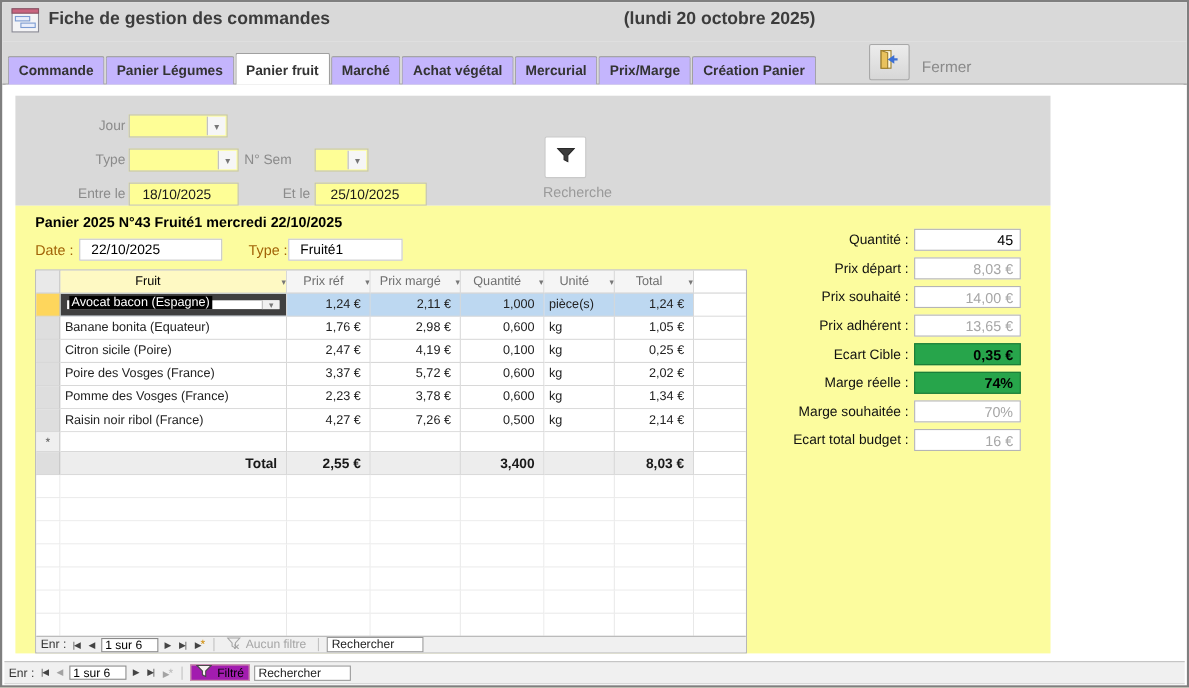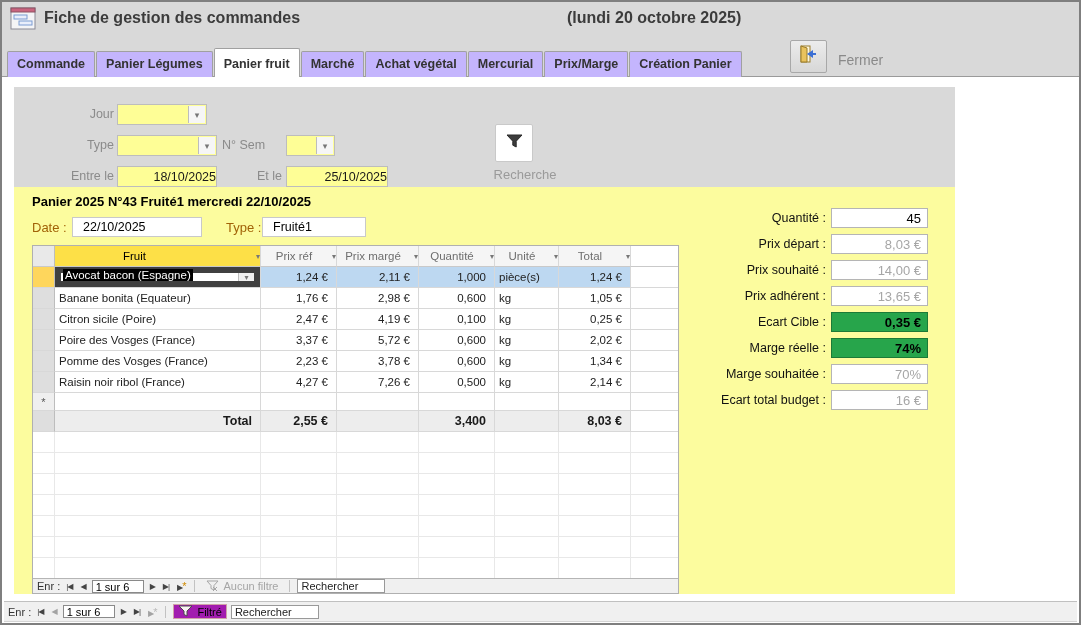--- a/index.html
+++ b/index.html
@@ -37,21 +37,21 @@
   .yinput {
     position:absolute; height:21px; background:#fefe96; border:1px solid #bdbdbd;
     font-size:12.5px; color:#1a1a1a; display:flex; align-items:center;
   }
   .yinput.combo::after { content:""; }
   .combo-btn {
     position:absolute; right:1px; top:1px; bottom:1px; width:17px; background:#f6f6f6;
     border-left:1px solid #bdbdbd; display:flex; align-items:center; justify-content:center;
     color:#777; font-size:9px;
   }
-  .date-text { width:100%; text-align:right; padding-right:0; }
+  .date-text { width:100%; text-align:right; padding-right:24px; }
   .search-btn {
     position:absolute; left:481px; top:37px; width:38px; height:38px; background:#fff;
     border:1px solid #c9c9c9; border-radius:2px; display:flex; align-items:center; justify-content:center;
   }
   .search-btn-label { position:absolute; left:466px; top:80px; width:90px; text-align:center; font-size:13px; color:#9a9a9a; }
   
   .yellow-panel { position:absolute; left:9px; top:110px; width:941px; height:407px; background:#fcfc9e; }
   .panier-title { position:absolute; left:18px; top:7px; font-size:13px; font-weight:bold; color:#000; }
   .ylabel { position:absolute; font-size:13px; color:#a16207; }
   .winput {
@@ -65,21 +65,21 @@
   }
   .srow { display:grid; grid-template-columns:22px 206px 76px 82px 76px 64px 72px 1fr; height:21px; }
   .srow.newrec { height:18px; }
   .scell {
     font-size:11.5px; color:#222; border-right:1px solid #d8d8d8; border-bottom:1px solid #d8d8d8;
     display:flex; align-items:center; overflow:hidden; white-space:nowrap; background:#fff;
   }
   .scell.al { padding-left:4px; justify-content:flex-start; }
   .scell.ar { padding-right:8px; justify-content:flex-end; }
   .hdr .scell { background:#f5f5f5; color:#6e6e6e; border-bottom:1px solid #c9c9c9; }
-  .hdr .scell.gold { background:#fde047; color:#000;gap:37px; }
+  .hdr .scell.gold { background:#fef9c3; color:#000;gap:37px; }
   .hdr .arrow { font-size:8px; color:#777; margin-left:5px; }
   .hdr .htext { flex:1; text-align:center; }
   .sel-cell { background:#dedede; border-right:1px solid #bdbdbd; border-bottom:1px solid #d8d8d8; }
   .sel-cell.cur { background:#fed65c; }
   .sel-cell.hdrsel { background:#e9e9e9; border-bottom:1px solid #c9c9c9; }
   .sel-cell.star { background:#efefef; color:#555; font-size:11px; display:flex; align-items:center; justify-content:center; }
   .row-sel .scell { background:#bdd8f1; }
   .total-row .scell { background:#ededed; font-weight:bold; font-size:12.5px; color:#1a1a1a; }
   .total-row .scell.filler, .srow .scell.filler { background:#fff; border-right:none; }
   .empty-row .scell { border-color:#e8e8e8; color:transparent; }

